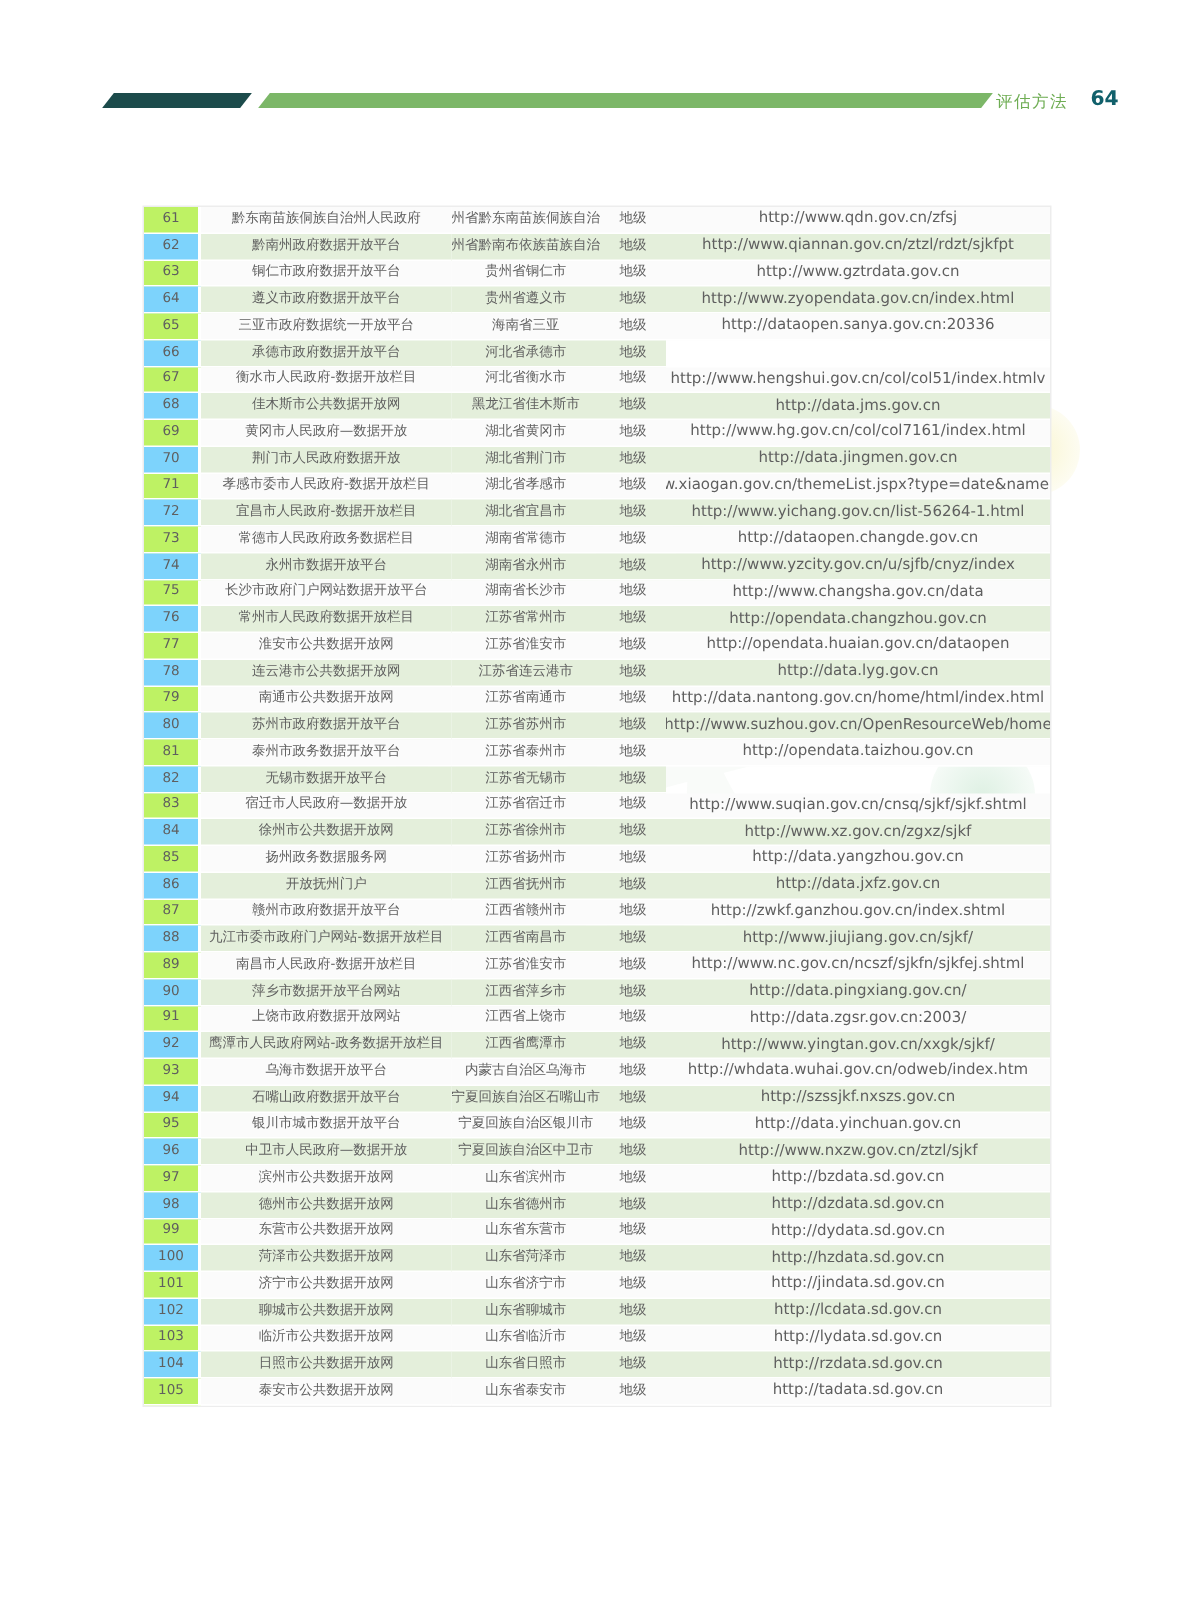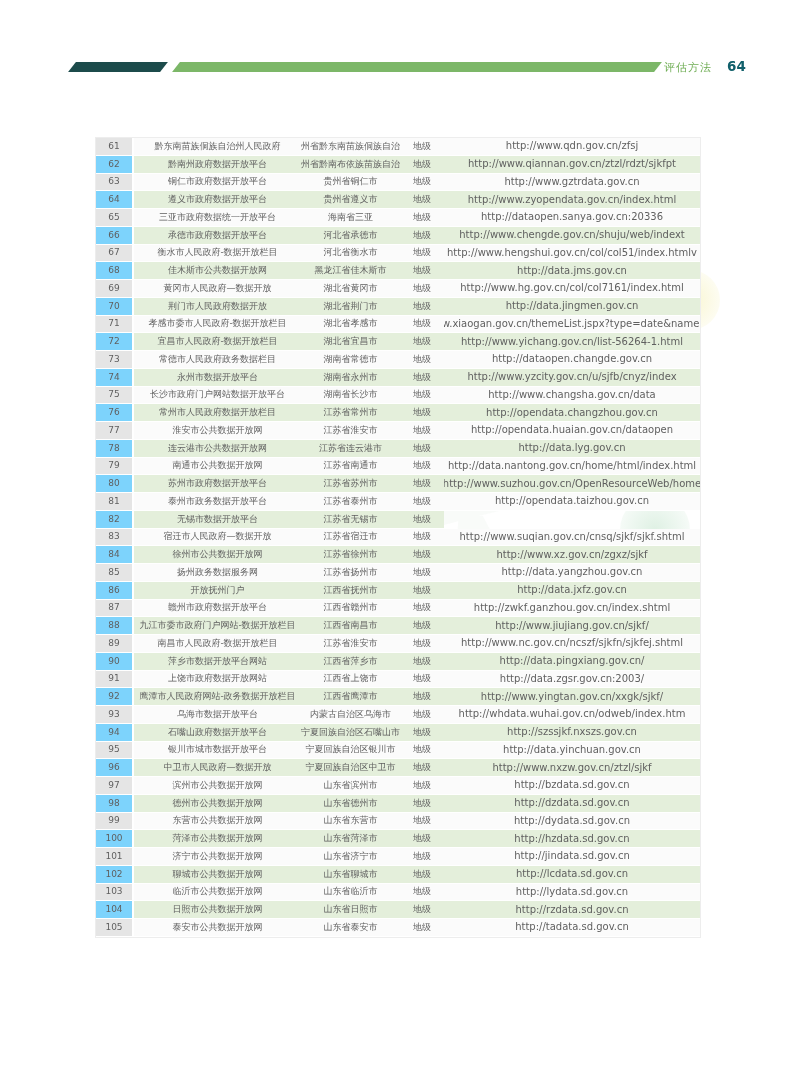--- a/index.html
+++ b/index.html
@@ -44,21 +44,21 @@
     font-size:9px;color:#5f5f5f;box-sizing:border-box;
     border-bottom:1px solid #ffffff;white-space:nowrap;overflow:hidden;
     line-height:1;
   }
   .cell-num{width:38px;border-right:2px solid #ffffff;}
   .cell-name{width:167px;}
   .cell-region{width:99px;}
   .cell-level{width:44px;}
   .cell-url{width:256px;font-size:10px;}
   .trow.odd  .cell{background:#fbfbfb;}
-  .trow.odd  .cell-num{background:#e5e5e5;}
+  .trow.odd  .cell-num{background:#bef264;}
   .trow.even .cell{background:#e4efdb;}
   .trow.even .cell-num{background:#7dd3fc;}
 </style>
 </head>
 <body>
 
 <div class="wmark">开放数林</div>
 <div class="blob blob-yellow"></div>
 <div class="blob blob-green"></div>
 
@@ -103,21 +103,20 @@
       <div class="cell cell-name">三亚市政府数据统一开放平台</div>
       <div class="cell cell-region">海南省三亚</div>
       <div class="cell cell-level">地级</div>
       <div class="cell cell-url">http://dataopen.sanya.gov.cn:20336</div>
     </div>
     <div class="trow even">
       <div class="cell cell-num">66</div>
       <div class="cell cell-name">承德市政府数据开放平台</div>
       <div class="cell cell-region">河北省承德市</div>
       <div class="cell cell-level">地级</div>
-      <div class="cell cell-url">http://www.chengde.gov.cn/shuju/web/indext</div>
     </div>
     <div class="trow odd">
       <div class="cell cell-num">67</div>
       <div class="cell cell-name">衡水市人民政府-数据开放栏目</div>
       <div class="cell cell-region">河北省衡水市</div>
       <div class="cell cell-level">地级</div>
       <div class="cell cell-url">http://www.hengshui.gov.cn/col/col51/index.htmlv</div>
     </div>
     <div class="trow even">
       <div class="cell cell-num">68</div>

